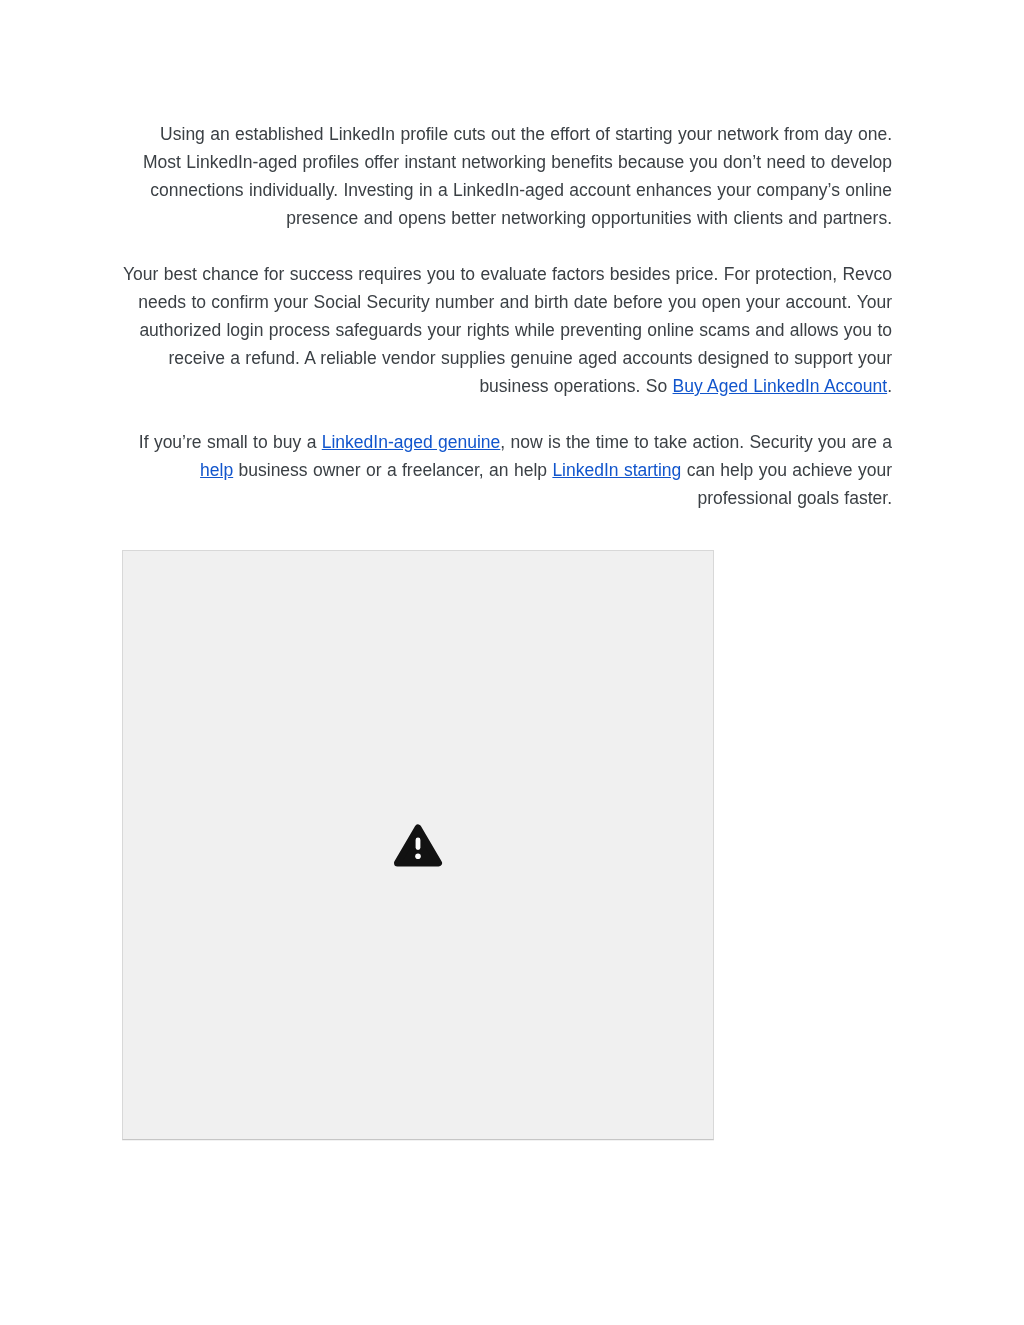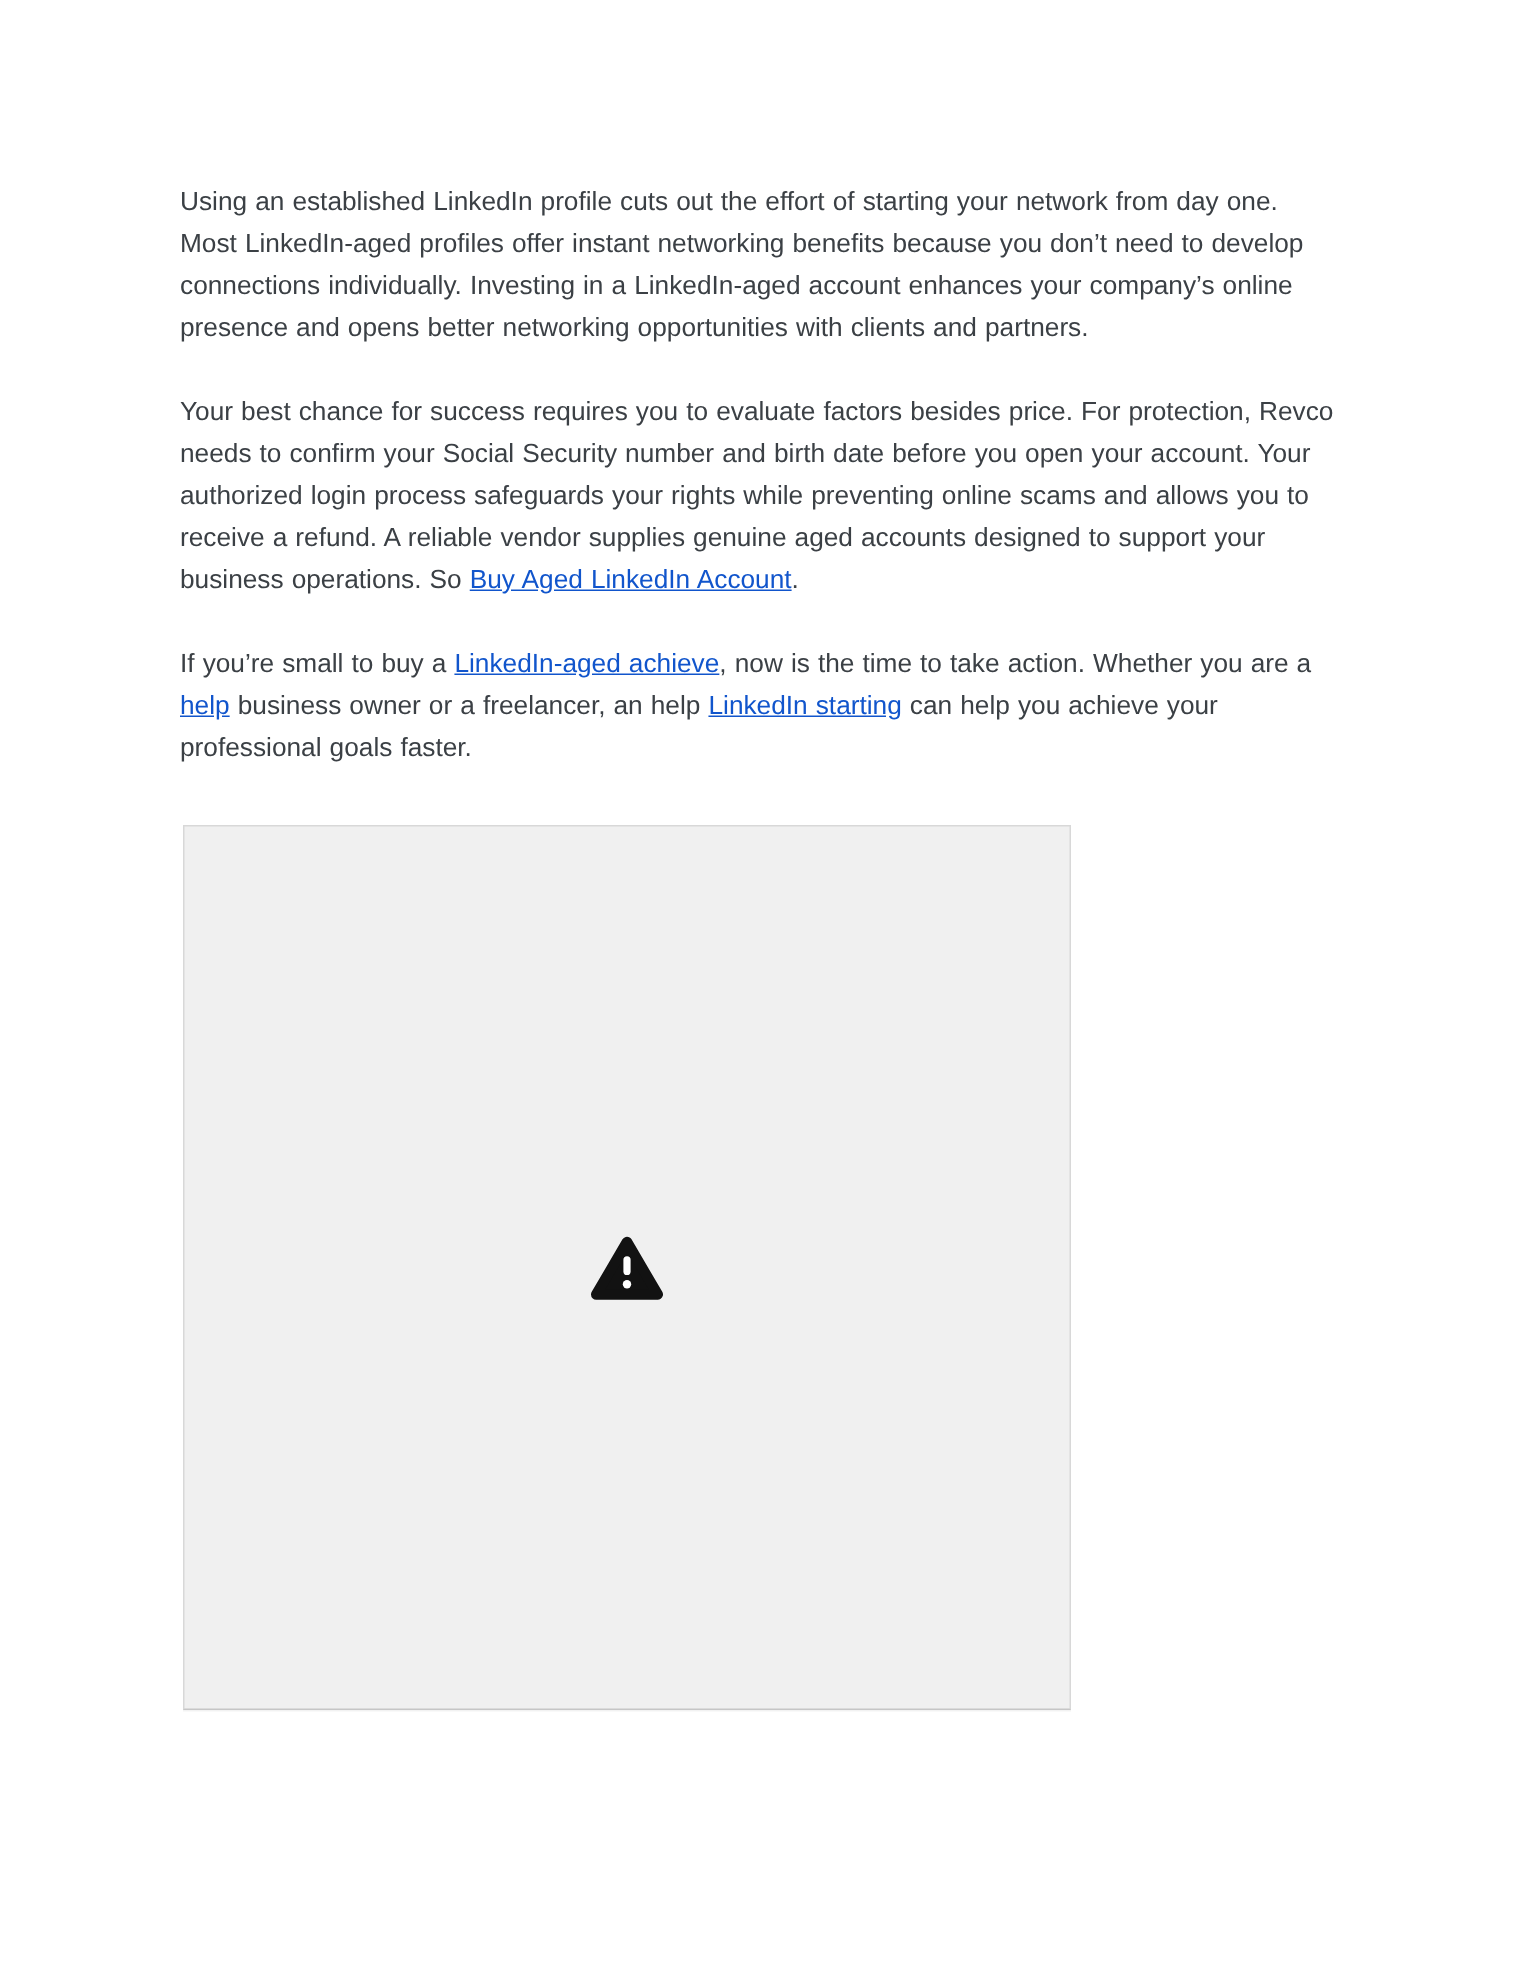--- a/index.html
+++ b/index.html
@@ -6,20 +6,21 @@
   html, body {
     margin: 0;
     padding: 0;
     background: #ffffff;
     width: 1024px;
     height: 1325px;
     font-family: "Liberation Sans", sans-serif;
   }
   main.doc-page {
     padding: 120px 56px 0 120px;
+    text-align: right;
   }
   p.para {
     width: 772px;
     margin: 0 0 28px 0;
     font-size: 17.5px;
     line-height: 28px;
     color: #3b4045;
     word-spacing: 0.5px;
   }
   a.doc-link {
@@ -43,21 +44,21 @@
 </style>
 </head>
 <body>
 
 <main class="doc-page">
 
   <p class="para"><span>Using an established LinkedIn profile cuts out the effort of starting your network from day one. Most LinkedIn-aged profiles offer instant networking benefits because you don’t need to develop connections individually. Investing in a LinkedIn-aged account enhances your company’s online presence and opens better networking opportunities with clients and partners.</span></p>
 
   <p class="para"><span>Your best chance for success requires you to evaluate factors besides price. For protection, Revco needs to confirm your Social Security number and birth date before you open your account. Your authorized login process safeguards your rights while preventing online scams and allows you to receive a refund. A reliable vendor supplies genuine aged accounts designed to support your business operations. So </span><a href="#" class="doc-link">Buy Aged LinkedIn Account</a><span>.</span></p>
 
-  <p class="para"><span>If you’re small to buy a </span><a href="#" class="doc-link">LinkedIn-aged achieve</a><span>, now is the time to take action. Whether you are a </span><a href="#" class="doc-link">help</a><span> business owner or a freelancer, an help </span><a href="#" class="doc-link">LinkedIn starting</a><span> can help you achieve your professional goals faster.</span></p>
+  <p class="para"><span>If you’re small to buy a </span><a href="#" class="doc-link">LinkedIn-aged genuine</a><span>, now is the time to take action. Security you are a </span><a href="#" class="doc-link">help</a><span> business owner or a freelancer, an help </span><a href="#" class="doc-link">LinkedIn starting</a><span> can help you achieve your professional goals faster.</span></p>
 
   <figure class="img-placeholder">
     <svg class="warn-icon" width="50" height="44" viewBox="0 0 50 44" aria-hidden="true">
       <polygon points="25,5 45.5,40 4.5,40" fill="#121212" stroke="#121212" stroke-width="7" stroke-linejoin="round"></polygon>
       <rect x="22.6" y="14.5" width="4.8" height="12.5" rx="2.4" fill="#ffffff"></rect>
       <circle cx="25" cy="33.2" r="2.8" fill="#ffffff"></circle>
     </svg>
   </figure>
 
 </main>

